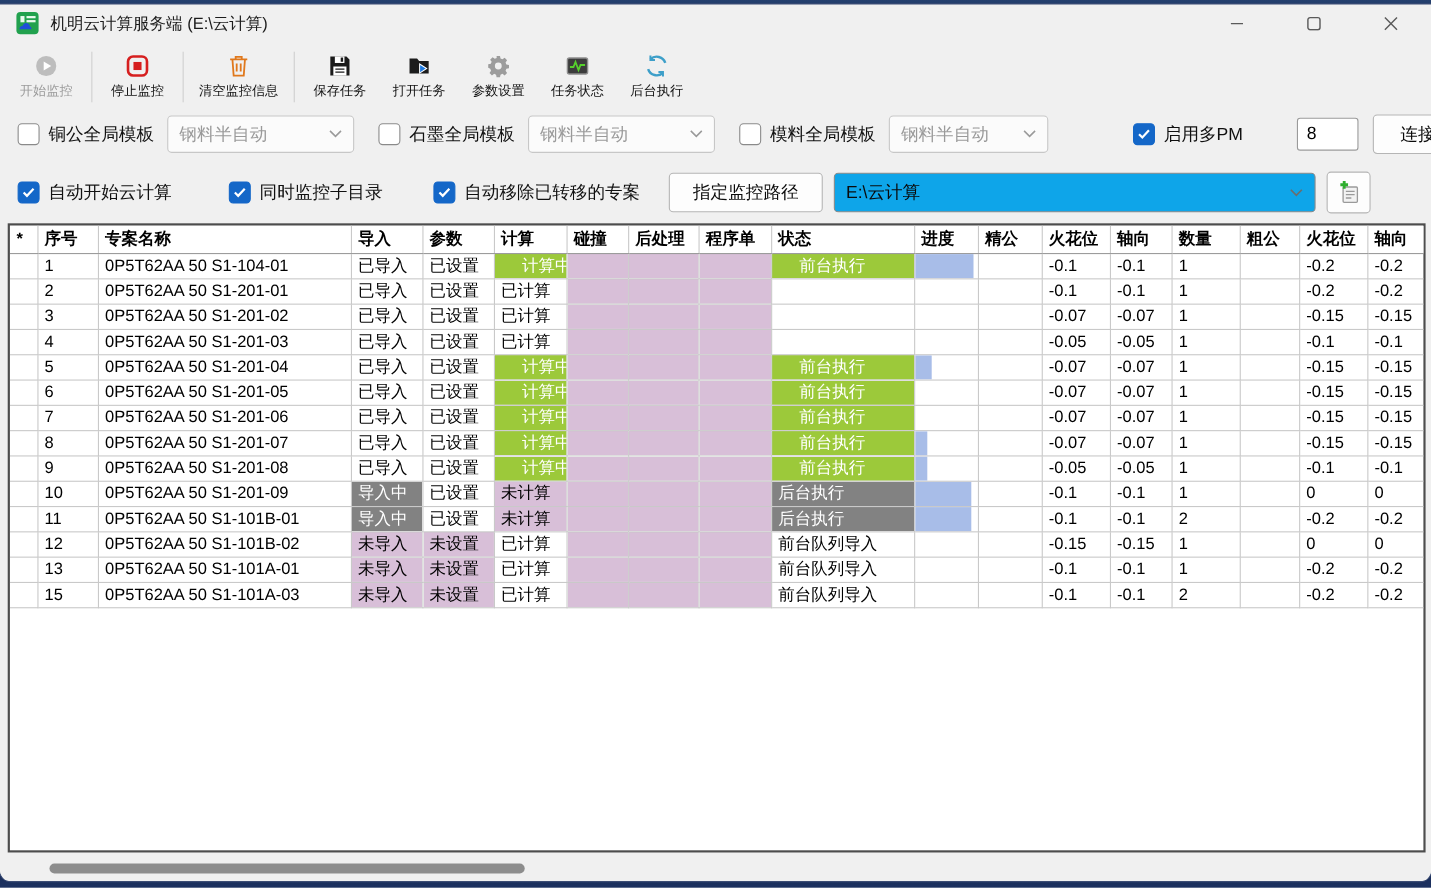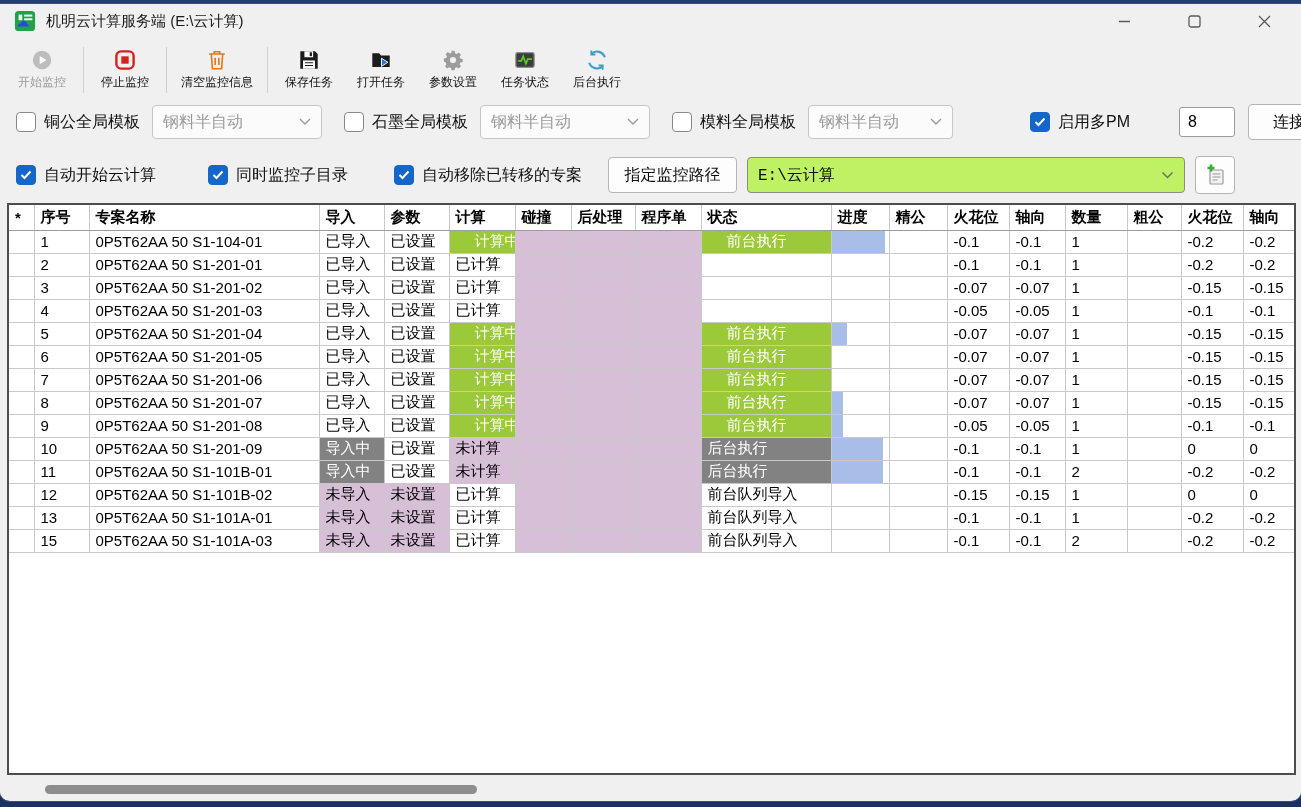--- a/index.html
+++ b/index.html
@@ -31,21 +31,21 @@
   
   .opts{ position:absolute; left:0; right:0; display:flex; align-items:center; padding-left:16px; }
   .opts1{ top:97px; height:42px;gap:31px; }
   .opts2{ top:150px; height:42px; }
   .ckgroup{ display:flex; align-items:center; gap:8px; }
   .ckbox{ width:20px; height:20px; border-radius:4px; border:1px solid #8a8a8a; background:#fff; display:flex; align-items:center; justify-content:center; flex:0 0 auto; }
   .ckbox.checked{ background:var(--accent,#1467c8); border-color:var(--accent,#1467c8); }
   .cklabel{ font-size:16px; color:#101010; white-space:nowrap; }
   .dropdown{ height:34px; background:#fbfbfb; border:1px solid #c7c7c7; border-radius:4px; display:flex; align-items:center; justify-content:space-between; padding:0 10px; }
   .dropdown .dval{ font-size:16px; color:#9a9a9a; }
-  .dropdown.enabled{ background:#bef264; border-color:#8a8a8a;font-family:Liberation Mono, monospace; }
+  .dropdown.enabled{ background:#0ea5e9; border-color:#8a8a8a; }
   .dropdown.enabled .dval{ color:#0a0a0a; }
   .numinput{ width:56px; height:30px; border:1px solid #9a9a9a; border-radius:3px; font-size:16px; padding:0 8px; font-family:"Liberation Sans",sans-serif; background:#fff; color:#000; }
   .pushbtn{ height:36px; background:#fdfdfd; border:1px solid #b5b5b5; border-radius:4px; font-size:16px; color:#0a0a0a; display:flex; align-items:center; justify-content:center; padding:0 16px; white-space:nowrap; }
   .connect-btn{ position:absolute; left:1248px; top:3px; width:82px; }
   .addpath-btn{ width:40px; height:38px; padding:0; margin-left:10px; }
   
   .tablewrap{ position:absolute; left:7px; top:199px; width:1289px; height:572px; background:#fff; border:2px solid #4d4d4d; border-right-width:2px; overflow:hidden; }
   table{ border-collapse:collapse; table-layout:fixed; }
   th,td{ height:23px; border-right:1px solid var(--grid,#c9c9c9); border-bottom:1px solid var(--grid,#c9c9c9); font-size:15px; padding:0 0 0 6px; text-align:left; white-space:nowrap; overflow:hidden; vertical-align:middle; font-weight:400; color:#000; }
   th{ height:25px; border-bottom:1px solid #9c9c9c; background:#fff; font-weight:700; }
@@ -245,21 +245,21 @@
         </span>
         <span class="ckgroup" style="margin-right: 0px;">
           <span class="ckbox checked">
             <svg width="12" height="10" viewBox="0 0 12 10">
               <path d="M1.5 5l3 3 6-6.5" stroke="#fff" stroke-width="2" fill="none"></path>
             </svg>
           </span>
           <span class="cklabel">自动移除已转移的专案</span>
         </span>
       </span>
-    <button class="pushbtn" style="margin-left:26px;width:129px;">指定监控路径</button>
+    <button class="pushbtn" style="margin-left:26px;width:140px;">指定监控路径</button>
     <span class="dropdown enabled" style="width:438px;margin-left:10px;height:36px;">
       <span class="dval">E:\云计算</span>
       <svg width="13" height="9" viewBox="0 0 13 9">
           <path d="M1.5 1.5l5 5 5-5" stroke="#6d6d6d" stroke-width="1.5" fill="none"></path>
         </svg>
     </span>
     <button class="pushbtn addpath-btn">
       <svg width="24" height="24" viewBox="0 0 24 24">
         <rect x="7" y="7" width="13" height="14" rx="1" fill="#f2f2f2" stroke="#9a9a9a" stroke-width="1.2"></rect>
         <path d="M9.5 11h8M9.5 14h8M9.5 17h5" stroke="#9a9a9a" stroke-width="1.2"></path>

